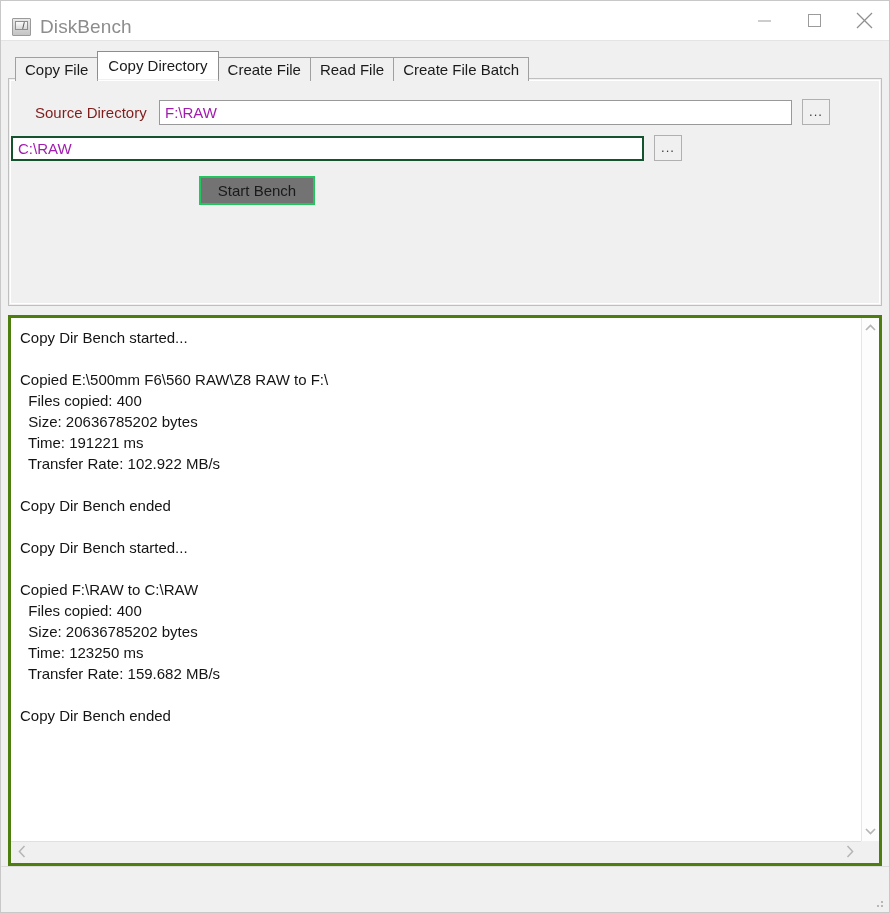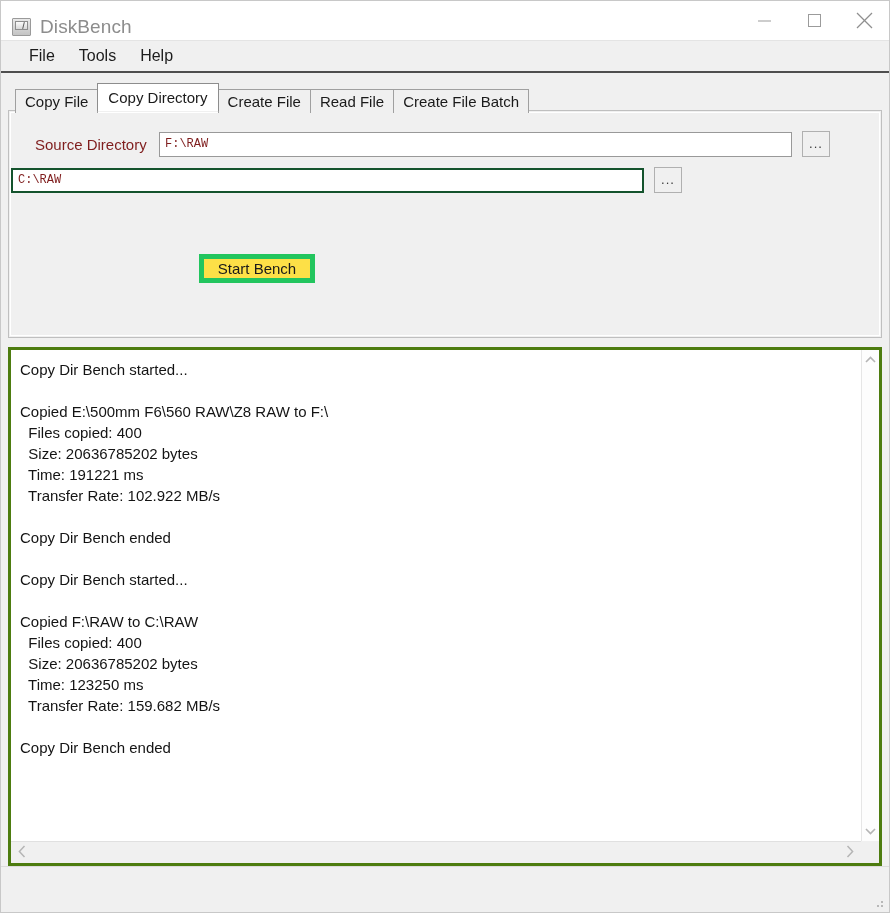--- a/index.html
+++ b/index.html
@@ -197,26 +197,26 @@
     padding-left: 24px;
     box-sizing: border-box;
     line-height: 1;
   }
   .txtfield {
     width: 633px;
     height: 25px;
     background: #ffffff;
     border: 1px solid #999999;
     box-sizing: border-box;
-    font-size: 12px;
-    color: #7f1d1d;
+    font-size: 15px;
+    color: #a21caf;
     padding: 0 0 0 5px;
     display: flex;
     align-items: center;
-    font-family: Liberation Mono, monospace;
+    font-family: Liberation Sans, sans-serif;
     outline: none;
   }
   .txtfield.focused {
     border: 2px solid #14532d;
   }
   .browse-btn {
     width: 28px;
     height: 26px;
     margin-left: 10px;
     background: #f0f0f0;
@@ -230,30 +230,29 @@
     letter-spacing: 1px;
     line-height: 0.6;
   }
   .btn-row {
     padding-left: 188px;
     padding-top: 5px;
   }
   .start-btn {
     width: 116px;
     height: 29px;
-    background: #fde047;
-    border: 5px solid #22c55e;
+    background: #737373;
+    border: 2px solid #22c55e;
     box-sizing: border-box;
     font-size: 15px;
     color: #1a1a1a;
     font-family: "Liberation Sans", sans-serif;
     display: flex;
     align-items: center;
     justify-content: center;
-    margin-top: 46px;
   }
 
   
   .logbox {
     margin-top: 9px;
     flex: 1 1 auto;
     border: 3px solid #4d7c0f;
     background: #ffffff;
     box-sizing: border-box;
     display: flex;
@@ -357,25 +356,20 @@
       <div class="tbtn">
         <svg width="17" height="17" viewBox="0 0 17 17">
           <line x1="1" y1="1" x2="16" y2="16" stroke="#8f8f8f" stroke-width="1.2"></line>
           <line x1="16" y1="1" x2="1" y2="16" stroke="#8f8f8f" stroke-width="1.2"></line>
         </svg>
       </div>
     </div>
     <div class="titlebar-underline"></div>
   </div>
 
-  <div class="menubar">
-    <div class="menu-item">File</div>
-    <div class="menu-item">Tools</div>
-    <div class="menu-item">Help</div>
-  </div>
 
   <div class="content">
 
     <div class="tabstrip">
       <div class="tab">Copy File</div>
       <div class="tab active">Copy Directory</div>
       <div class="tab">Create File</div>
       <div class="tab">Read File</div>
       <div class="tab">Create File Batch</div>
     </div>

